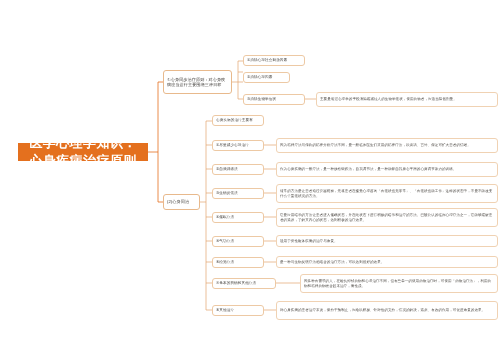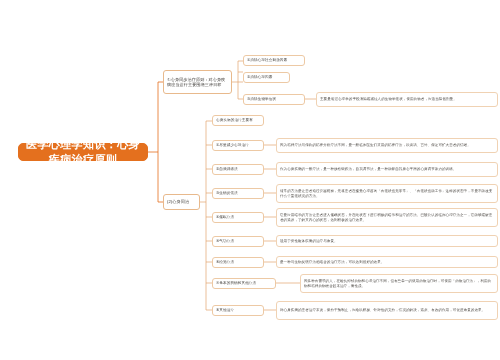--- a/index.html
+++ b/index.html
@@ -10,22 +10,22 @@
   }
   #canvas{position:relative;width:500px;height:360px;}
   svg.links{position:absolute;left:0;top:0;width:500px;height:360px;pointer-events:none;}
 
   .node{position:absolute;box-sizing:border-box;background:#ffffff;
         border:0.8px solid #eabf95;border-radius:3px;
         color:#3d3a36;line-height:1.28;letter-spacing:0.1px;
         padding:2px 3px;overflow:hidden;}
 
   .root{position:absolute;box-sizing:border-box;background:#e4701e;
-        border:1px solid #e4701e;border-radius:5px;color:#ffffff;
-        font-size:11px;font-weight:bold;letter-spacing:0.4px;
+        border:1px solid #e4701e;border-radius:0;color:#ffffff;
+        font-size:13px;font-weight:bold;letter-spacing:0.4px;
         display:flex;align-items:center;justify-content:center;
         padding:0 4px;text-align:center;}
 
   .lvl2{font-size:4.1px;border-color:#e6b municipality;}
   .lvl2{border-color:#e8b98c;display:flex;align-items:center;}
   .lvl3{font-size:3.6px;border-color:#edc9a4;display:flex;align-items:center;}
   .detail{font-size:3.5px;border-color:#f0d2b3;color:#4a4641;
           display:flex;align-items:center;}
   .detail span,.lvl3 span,.lvl2 span{display:block;width:100%;}
 </style>

